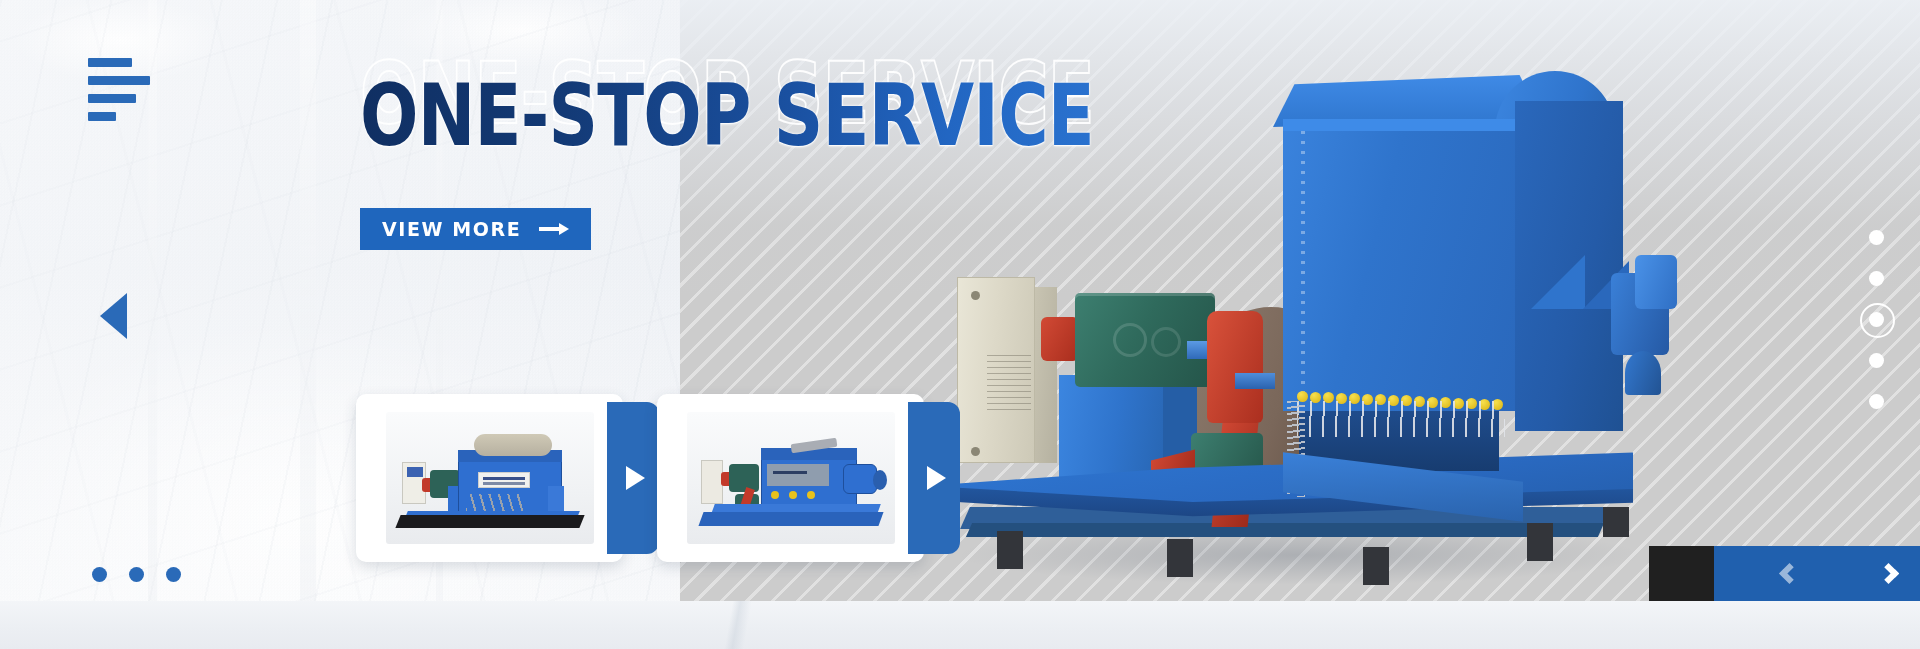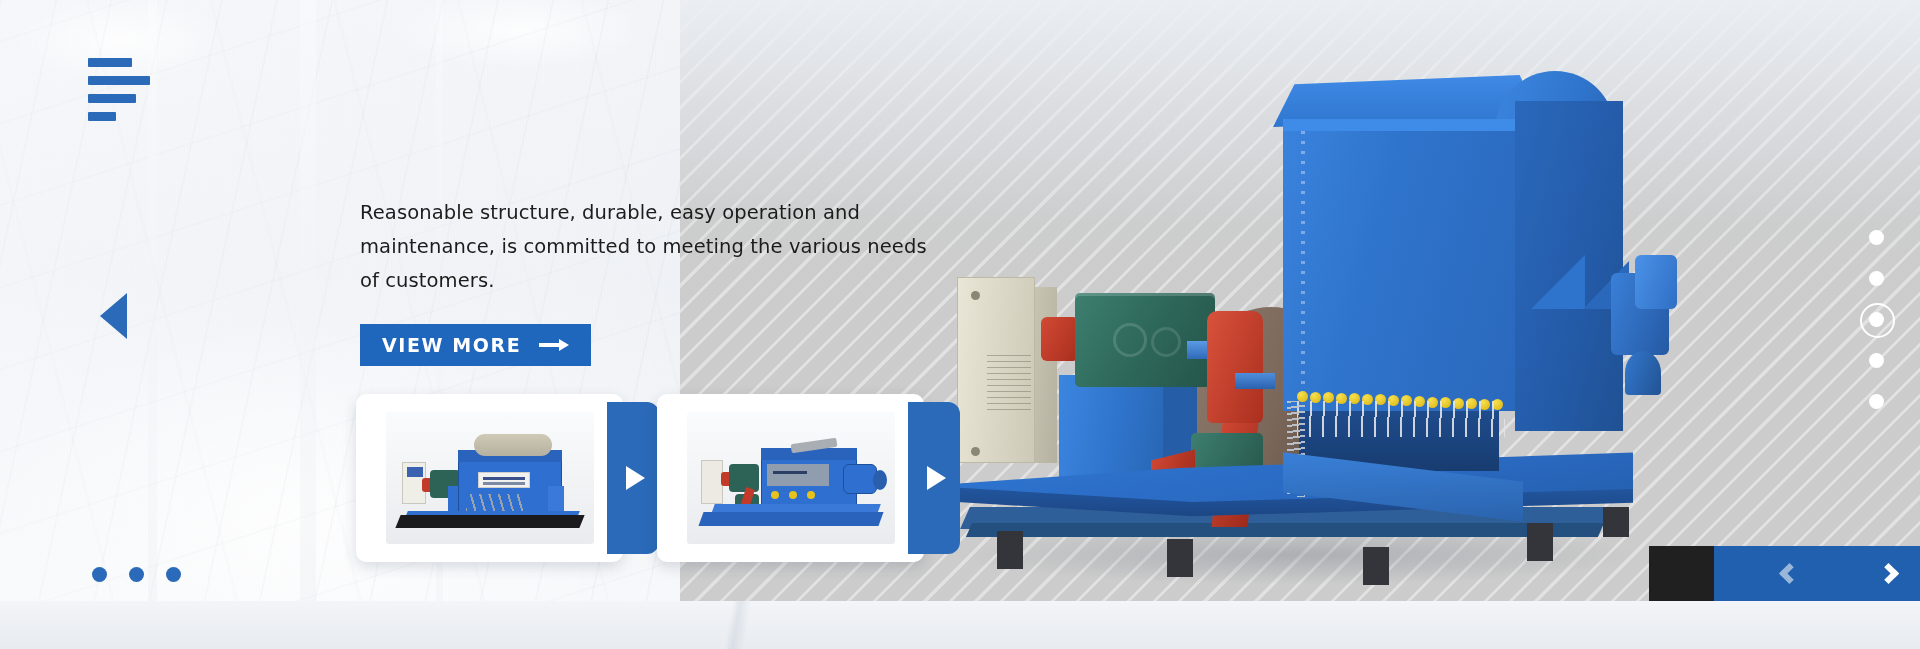--- a/index.html
+++ b/index.html
@@ -469,22 +469,25 @@
       </div>
     <div class="mc-wires"></div>
     <div class="mc-cable"></div>
     <div class="mc-deck"></div>
     <div class="mc-stub"></div>
       <div class="mc-stub2"></div>
       <div class="mc-stub3"></div>
   </div>
 
   <div class="content">
-
-    <p class="subtitle">Reasonable structure, durable, easy operation and maintenance, is committed to meeting the various needs of customers.</p>
+    <div class="title-wrap">
+      <div class="title-ghost">ONE-STOP SERVICE</div>
+      <div class="title-main">ONE-STOP SERVICE</div>
+    </div>
+
 
     <div class="btn-view">
       <span>VIEW MORE</span>
       <span class="btn-arrow"></span>
     </div>
   </div>
 
   <div class="thumbs">
 
     <div class="thumb">

